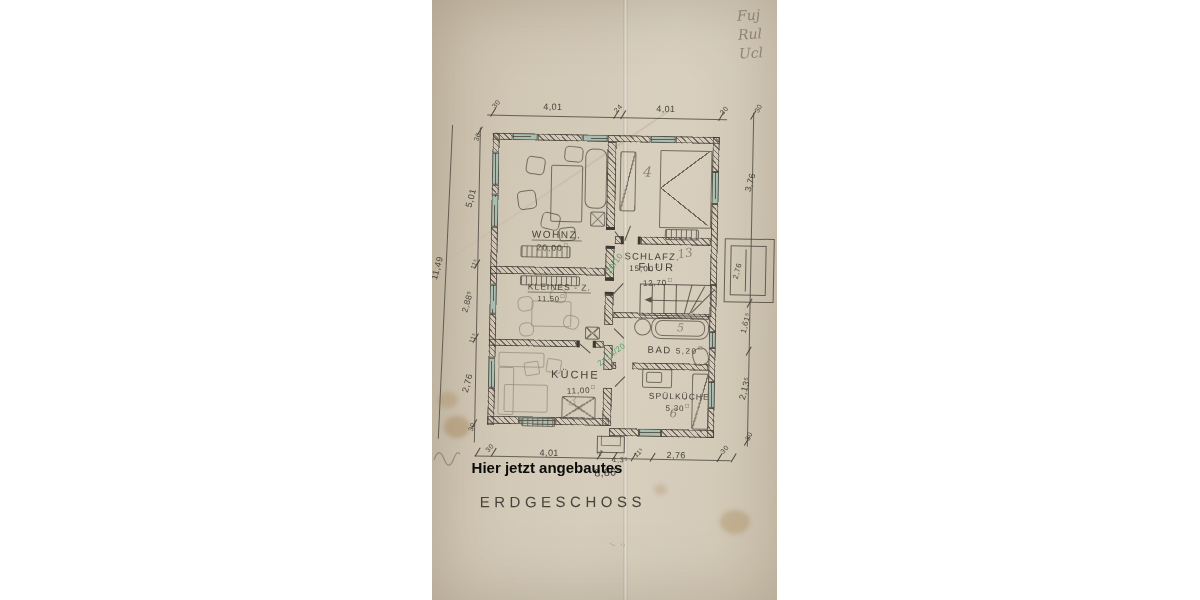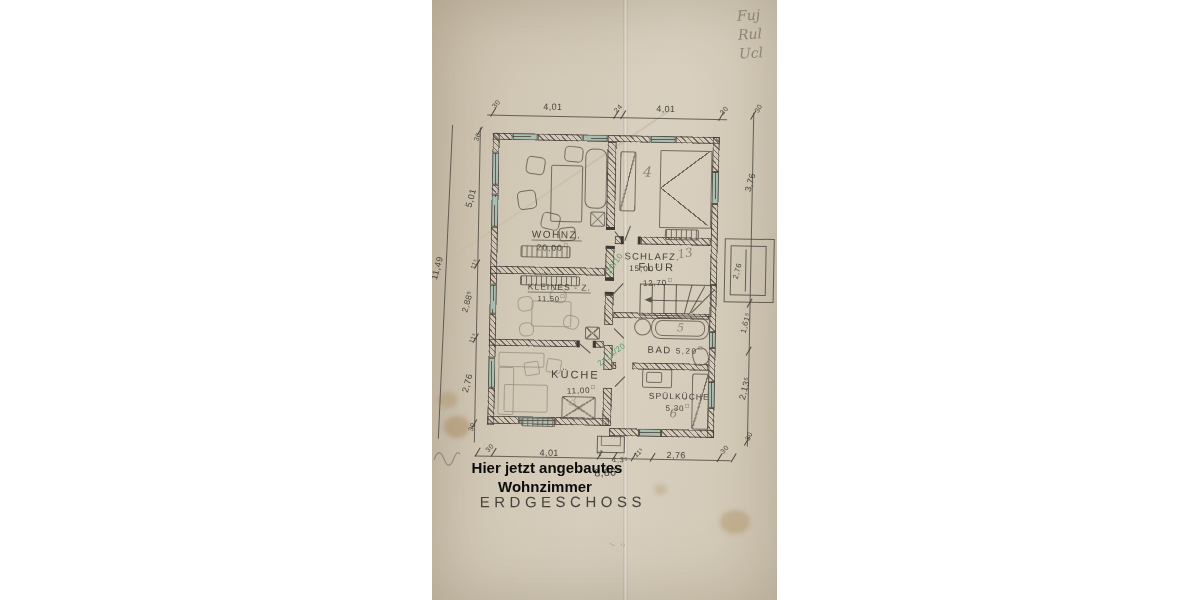--- a/index.html
+++ b/index.html
@@ -285,15 +285,14 @@
       <div class="pmark" style="left:209px;top:163px;font-size:14px;">4</div>
       <div class="pmark" style="left:245px;top:245px;font-size:12px;transform:rotate(-10deg);">13</div>
       <div class="pmark" style="left:246px;top:320px;font-size:11px;">5</div>
       <div class="pmark" style="left:240px;top:405px;font-size:12px;">6</div>
       <div class="pmark" style="left:139px;top:394px;font-size:13px;opacity:.5;">3</div>
 
       <div class="ink" style="left:52px;top:494px;font-size:15px;letter-spacing:4.5px;color:#47433c;transform:rotate(-1.2deg);">ERDGESCHOSS</div>
     </div>
 
     <div class="caption" style="left:30px;top:459px;">Hier jetzt angebautes</div>
-    <div class="caption" style="left:28px;top:478px;">Wohnzimmer</div>
   </div>
 </div>
 
 </body></html>

